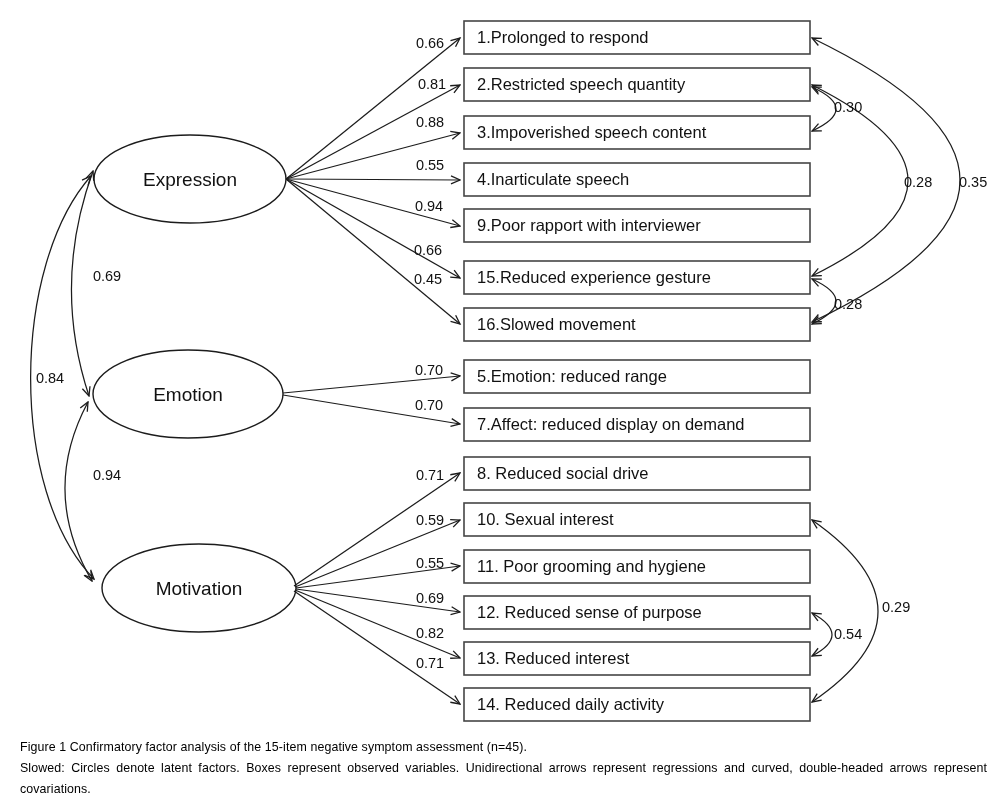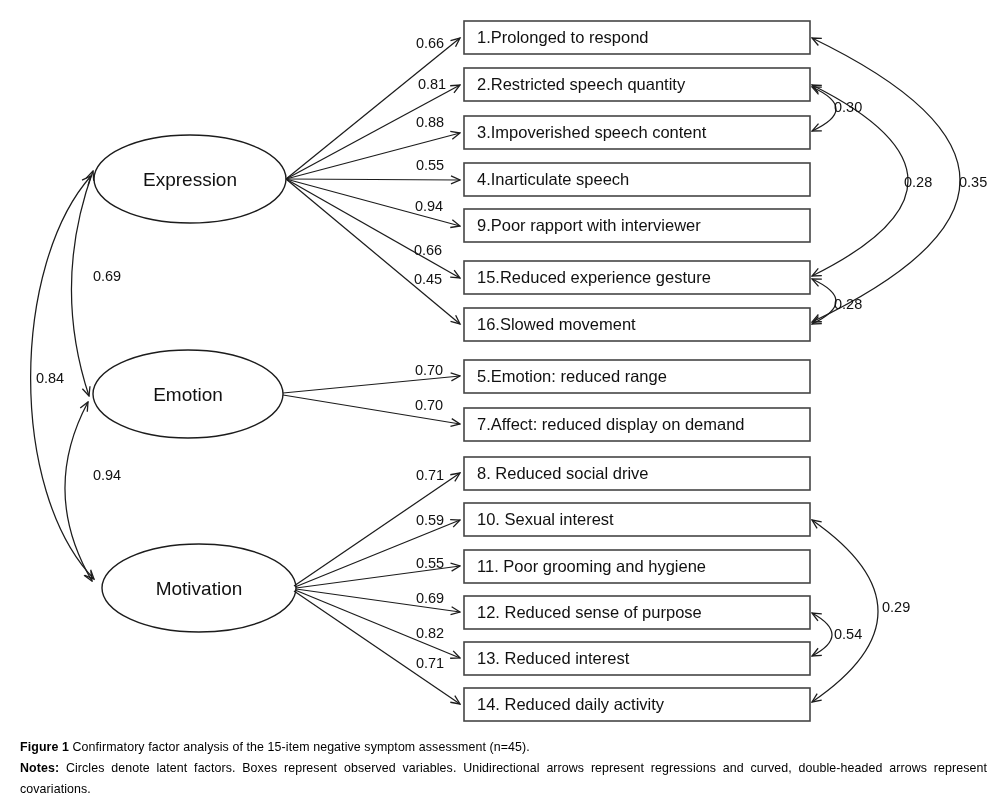--- a/index.html
+++ b/index.html
@@ -7,21 +7,21 @@
   .figure-wrap{position:relative;width:1007px;height:810px;background:#fff;overflow:hidden;}
   svg{display:block;}
   svg text{fill:#111;}
   .box-label{font-size:16.5px;}
   .factor-label{font-size:19px;}
   .loading-label{font-size:14.5px;}
   .cov-label{font-size:14.5px;}
   .caption{position:absolute;left:20px;right:20px;top:737px;}
   .caption p{margin:0;font-size:12.4px;line-height:21px;letter-spacing:0.1px;}
   .caption .notes{text-align:justify;}
-  .b{font-weight:bold;}
+  .b{font-weight:normal;}
 </style>
 </head>
 <body>
 
 <div class="figure-wrap">
 
 <svg width="1007" height="732" viewBox="0 0 1007 732">
   <defs>
     <marker id="ah" viewBox="0 0 12 12" markerWidth="12" markerHeight="12" refX="10.5" refY="6" orient="auto-start-reverse" markerUnits="userSpaceOnUse">
       <path d="M1.5,2 L10.5,6 L1.5,10" fill="none" stroke="#1c1c1c" stroke-width="1.3"></path>
@@ -141,16 +141,16 @@
   <text x="834" y="112" class="cov-label">0.30</text>
   <text x="904" y="187" class="cov-label">0.28</text>
   <text x="959" y="187" class="cov-label">0.35</text>
   <text x="834" y="309" class="cov-label">0.28</text>
   <text x="834" y="639" class="cov-label">0.54</text>
   <text x="882" y="612" class="cov-label">0.29</text>
 </svg>
 
   <div class="caption">
     <p><span class="b">Figure 1</span> <span>Confirmatory factor analysis of the 15-item negative symptom assessment (n=45).</span></p>
-    <p class="notes"><span class="b">Notes:</span> <span>Circles denote latent factors. Boxes represent observed variables. Unidirectional arrows represent regressions and curved, double-headed arrows represent covariations.</span></p>
+    <p class="notes"><span class="b">Slowed:</span> <span>Circles denote latent factors. Boxes represent observed variables. Unidirectional arrows represent regressions and curved, double-headed arrows represent covariations.</span></p>
   </div>
 
 </div>
 
 </body></html>

